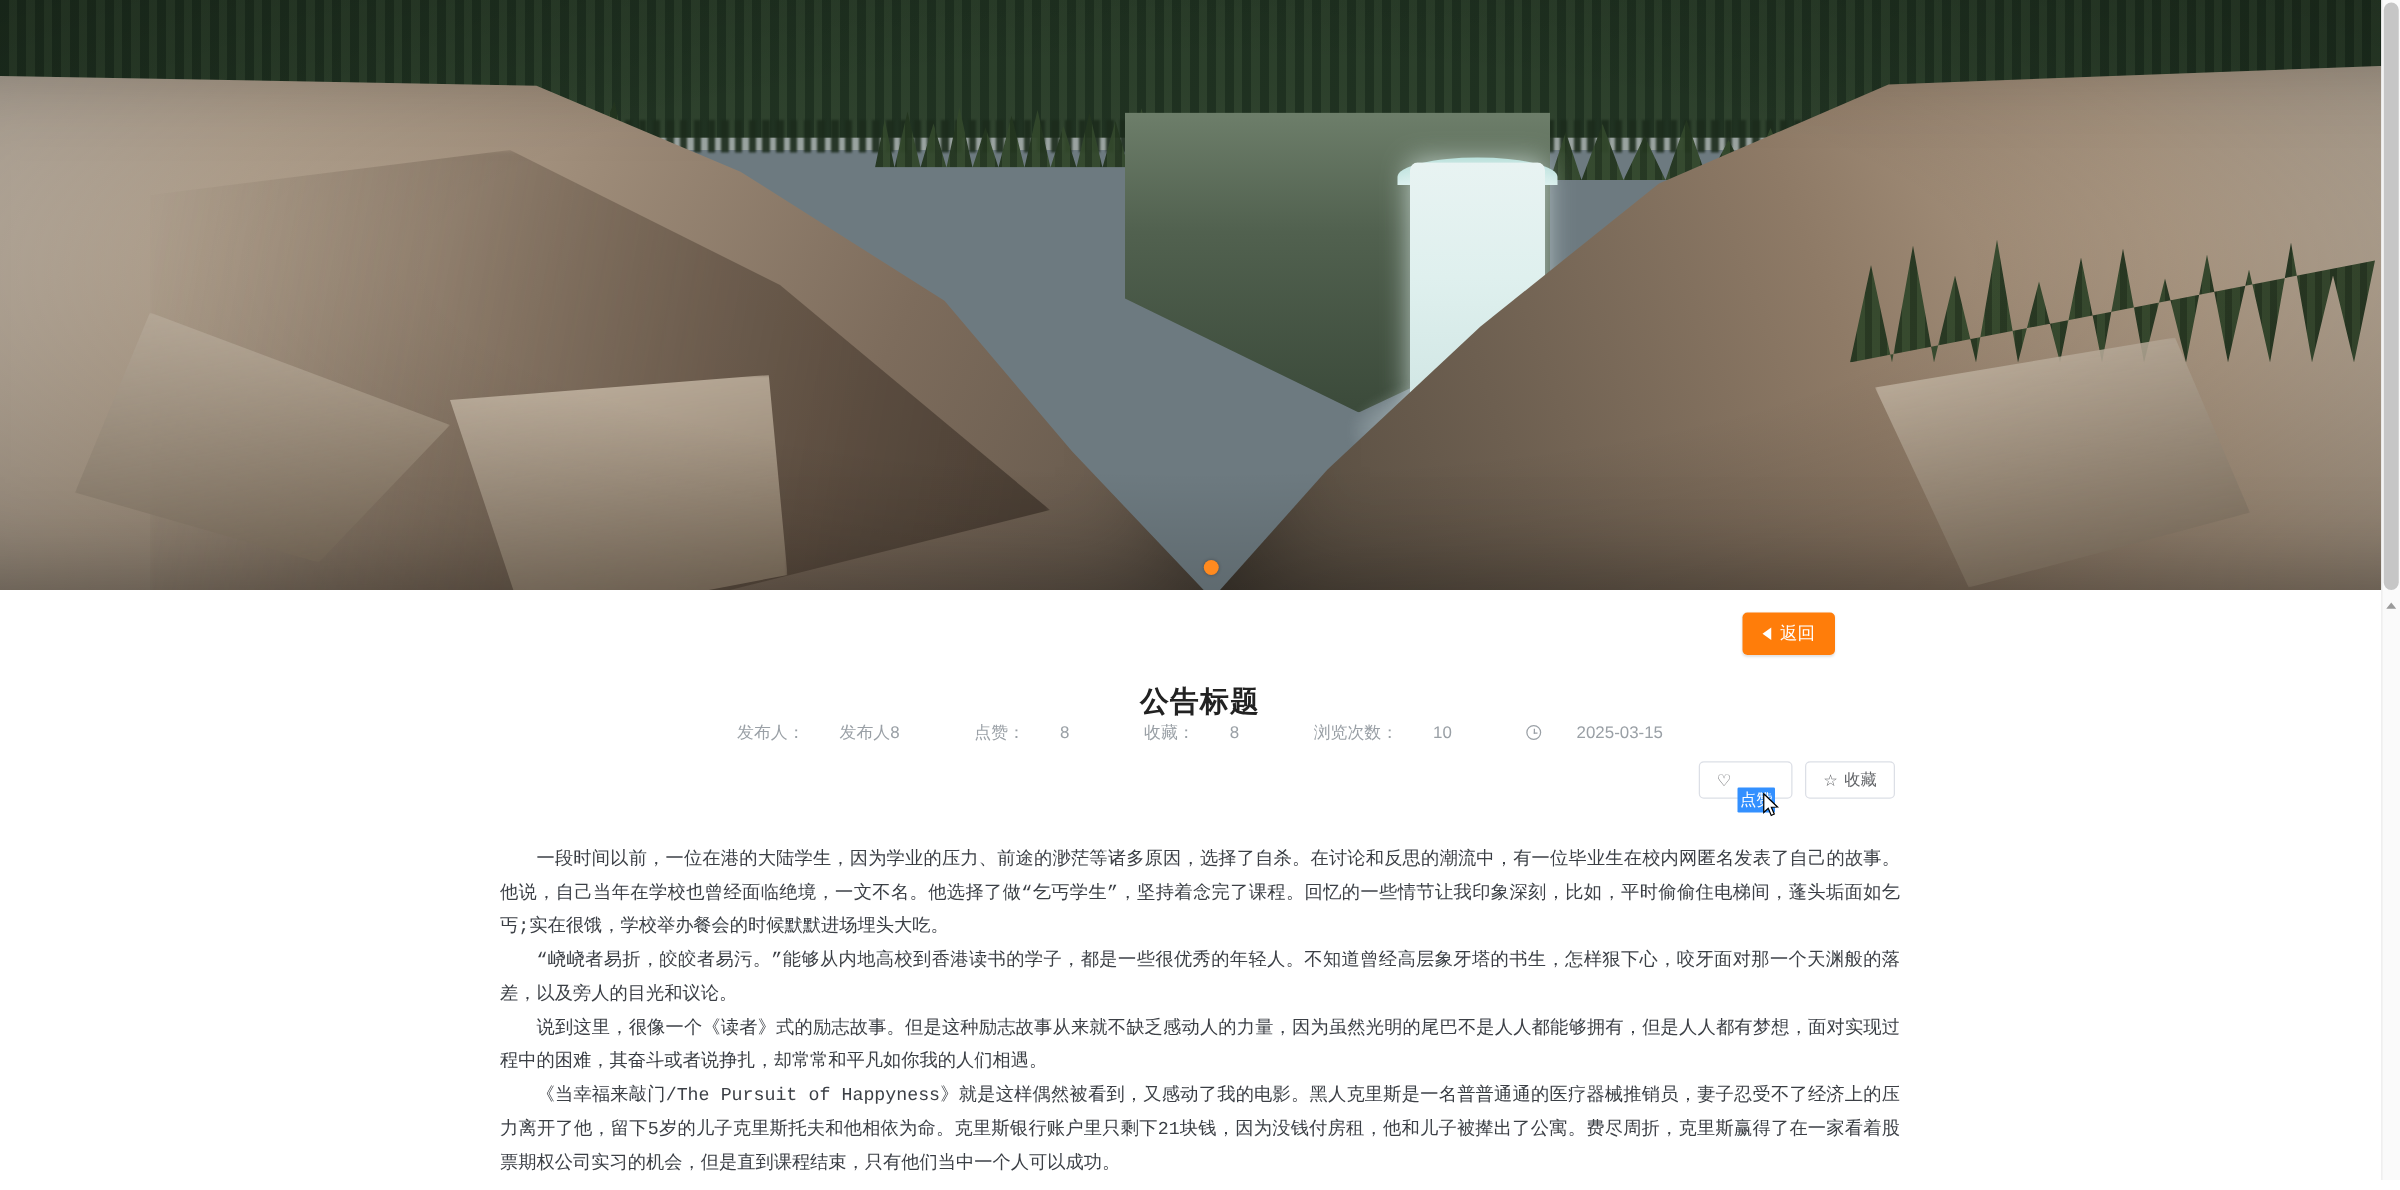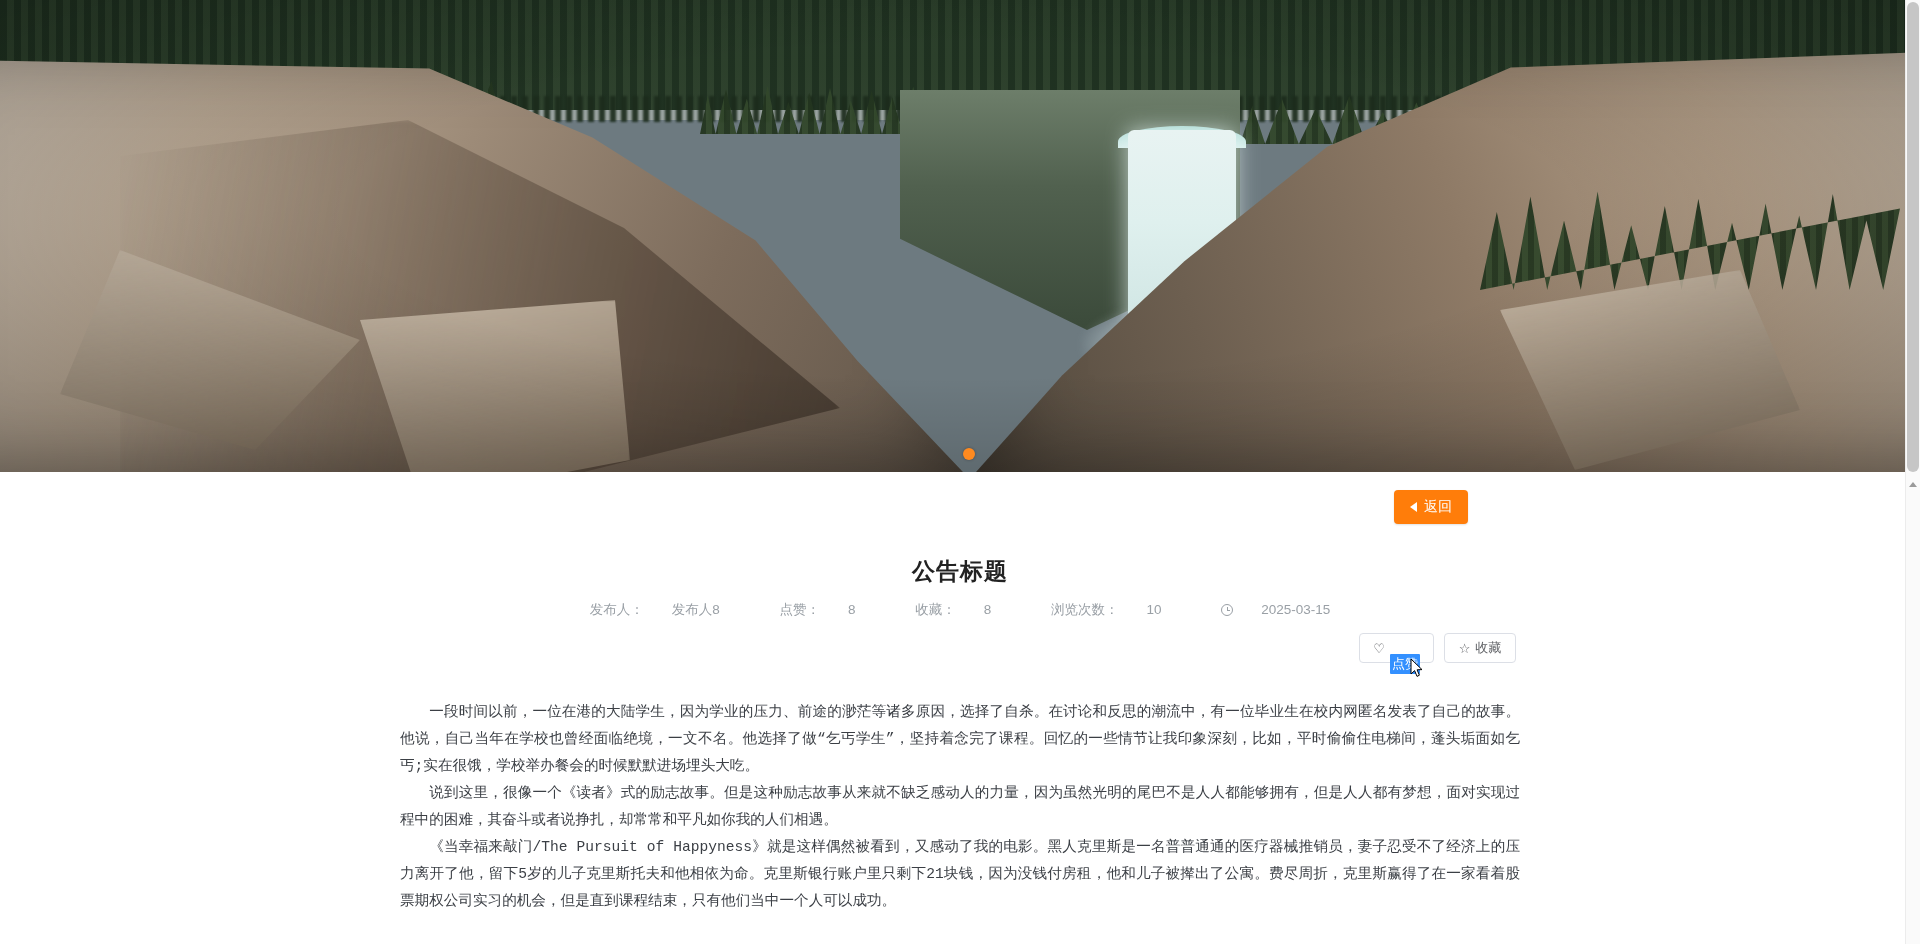--- a/index.html
+++ b/index.html
@@ -160,25 +160,25 @@
     border-top: 5px solid transparent;
     border-bottom: 5px solid transparent;
     border-right: 7px solid #fff;
   }
 
   .article-title {
     text-align: center;
     font-size: 23px;
     font-weight: bold;
     color: #222;
-    margin: 22px 0 0 0;
+    margin: 12px 0 0 0;
     letter-spacing: 1px;
   }
   .meta-row {
-    margin-top: 14px;
+    margin-top: 0;
     text-align: center;
     color: #9aa0a6;
     font-size: 13.5px;
   }
   .meta-row span { margin: 0 14px; white-space: nowrap; }
   .meta-row .meta-date { margin-left: 14px; }
   .clock-icon {
     display: inline-block;
     width: 12px; height: 12px;
     border: 1px solid #9aa0a6;
@@ -327,20 +327,21 @@
           <span class="lbl">收藏</span>
         </button>
       </div>
       <svg class="cursor" viewBox="0 0 14 20">
         <path d="M1 1 L1 16 L4.6 12.6 L7 18.4 L9.4 17.2 L7.1 11.8 L12 11.6 Z" fill="#ffffff" stroke="#000000" stroke-width="1"></path>
       </svg>
     </div>
 
     <div class="body-text">
       <p>一段时间以前，一位在港的大陆学生，因为学业的压力、前途的渺茫等诸多原因，选择了自杀。在讨论和反思的潮流中，有一位毕业生在校内网匿名发表了自己的故事。他说，自己当年在学校也曾经面临绝境，一文不名。他选择了做“乞丐学生”，坚持着念完了课程。回忆的一些情节让我印象深刻，比如，平时偷偷住电梯间，蓬头垢面如乞丐;实在很饿，学校举办餐会的时候默默进场埋头大吃。</p>
+      <p>“峣峣者易折，皎皎者易污。”能够从内地高校到香港读书的学子，都是一些很优秀的年轻人。不知道曾经高层象牙塔的书生，怎样狠下心，咬牙面对那一个天渊般的落差，以及旁人的目光和议论。</p>
       <p>说到这里，很像一个《读者》式的励志故事。但是这种励志故事从来就不缺乏感动人的力量，因为虽然光明的尾巴不是人人都能够拥有，但是人人都有梦想，面对实现过程中的困难，其奋斗或者说挣扎，却常常和平凡如你我的人们相遇。</p>
       <p>《当幸福来敲门/The Pursuit of Happyness》就是这样偶然被看到，又感动了我的电影。黑人克里斯是一名普普通通的医疗器械推销员，妻子忍受不了经济上的压力离开了他，留下5岁的儿子克里斯托夫和他相依为命。克里斯银行账户里只剩下21块钱，因为没钱付房租，他和儿子被撵出了公寓。费尽周折，克里斯赢得了在一家看着股票期权公司实习的机会，但是直到课程结束，只有他们当中一个人可以成功。</p>
     </div>
   </div>
 
   <div class="scrollbar-track">
     <div class="scrollbar-thumb"></div>
     <div class="scroll-arrow up"></div>
   </div>
 

